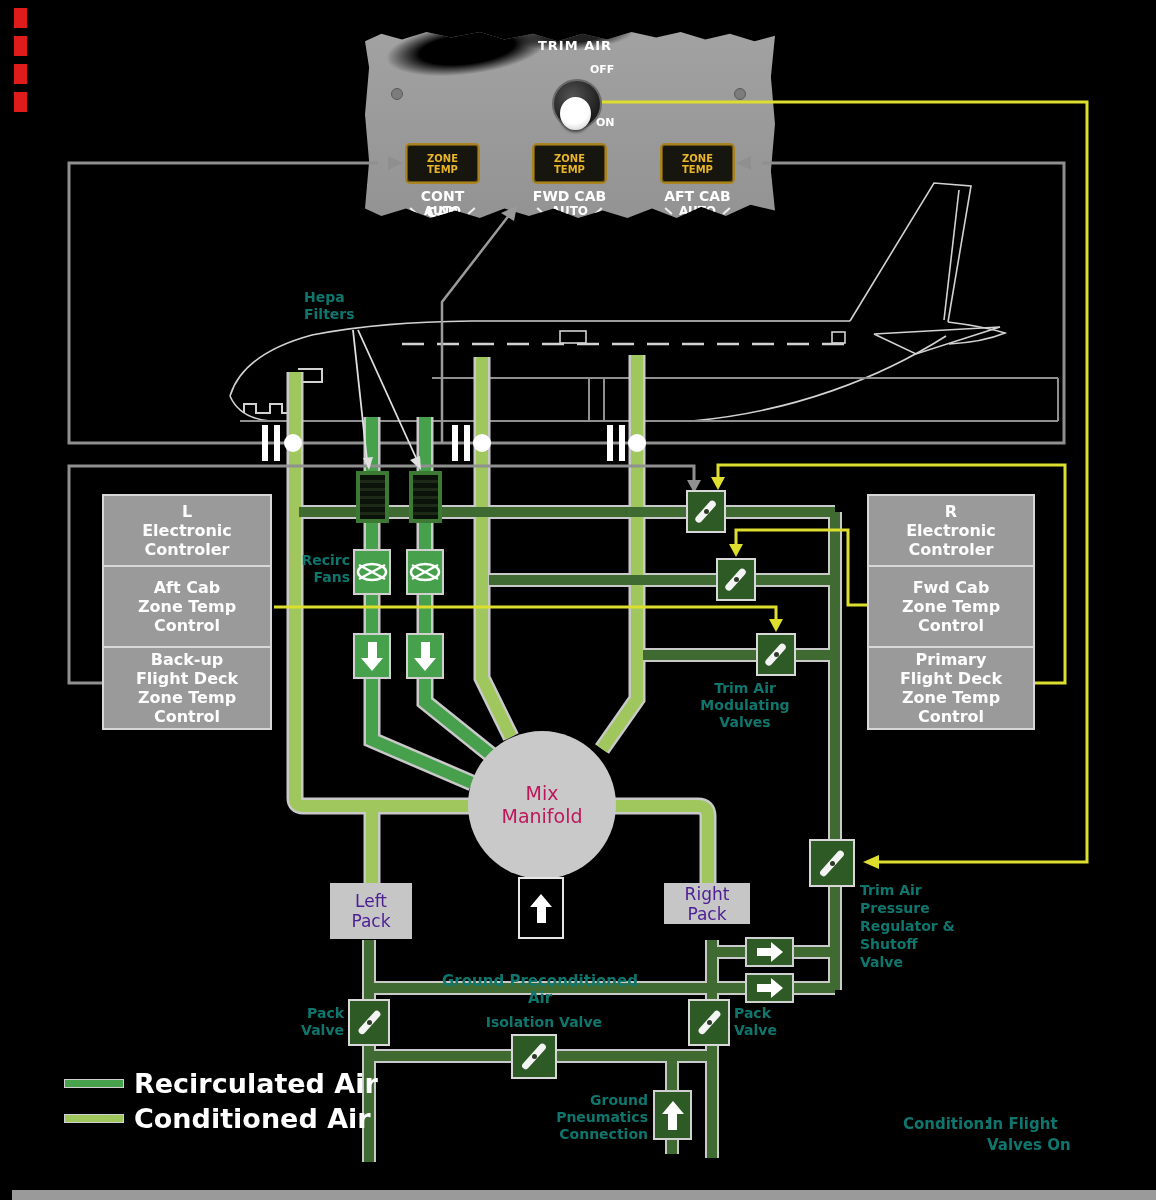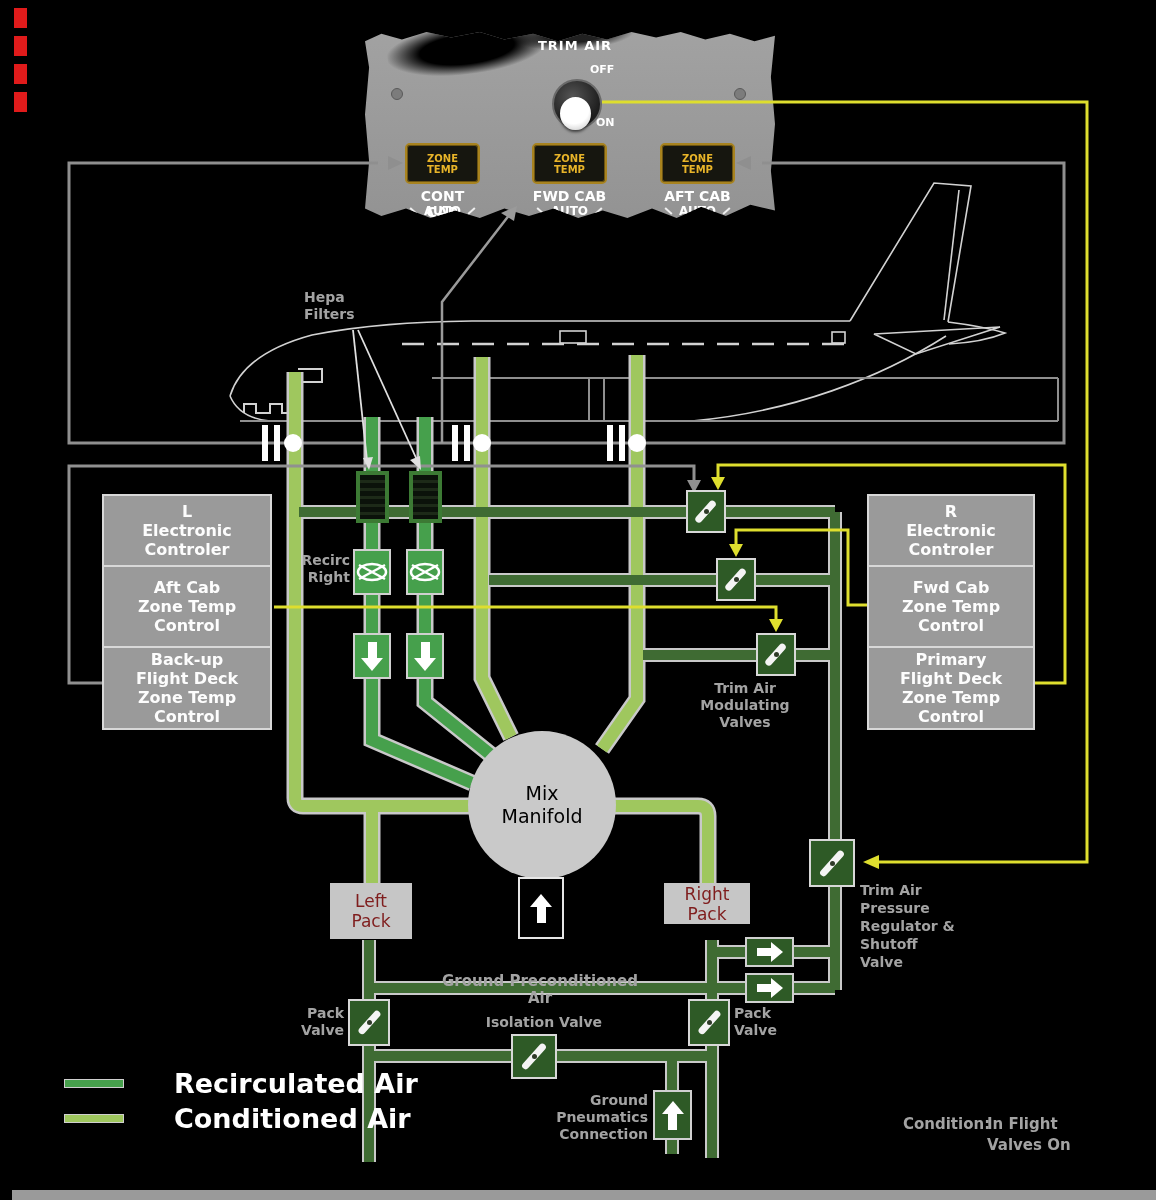--- a/index.html
+++ b/index.html
@@ -1,20 +1,20 @@
 <!DOCTYPE html>
 <html><head>
 <meta charset="utf-8">
 <style>
   html,body{margin:0;padding:0;background:#000;}
   #stage{position:relative;width:1156px;height:1200px;background:#000;overflow:hidden;
          font-family:"DejaVu Sans",sans-serif;color:#fff;margin-left:12px;}
   .abs{position:absolute;}
   .ml{white-space:pre-line;}
-  .lbl{position:absolute;font-size:14px;font-weight:700;line-height:17px;color:#a3a3a3;z-index:3;}
+  .lbl{position:absolute;font-size:14px;font-weight:700;line-height:17px;color:#0f766e;z-index:3;}
   svg.wires{position:absolute;left:0;top:0;z-index:2;pointer-events:none;}
   .layer1{z-index:1;}
 
   
   #panel{left:353px;top:30px;width:410px;height:188px;background:linear-gradient(180deg,#a2a2a2,#939393);
     clip-path:polygon(0 6%,4% 2%,9% 5%,15% 1%,21% 4%,28% 1%,34% 5%,41% 2%,47% 6%,53% 2%,59% 5%,65% 1%,71% 4%,77% 1%,83% 5%,89% 2%,95% 6%,100% 3%,99% 25%,100% 50%,99% 75%,100% 96%,94% 93%,88% 99%,82% 94%,76% 100%,70% 95%,64% 100%,58% 96%,52% 100%,46% 95%,40% 99%,34% 95%,28% 100%,22% 96%,16% 100%,10% 95%,4% 99%,0 95%,1% 70%,0 45%,1% 20%);}
   #panel .blob{position:absolute;left:22px;top:-6px;width:160px;height:50px;transform:rotate(-7deg);
     background:radial-gradient(ellipse at 50% 50%,#000 42%,rgba(0,0,0,0) 72%);}
   #panel .blob2{position:absolute;left:150px;top:-10px;width:120px;height:30px;transform:rotate(-4deg);
     background:radial-gradient(ellipse at 50% 50%,rgba(0,0,0,.8) 35%,rgba(0,0,0,0) 70%);}
@@ -35,24 +35,24 @@
   .tick{width:9px;height:2px;background:#efefef;}
   .tl{transform:rotate(42deg);} .tr{transform:rotate(-42deg);}
 
   
   .ctrl{position:absolute;width:170px;background:#9a9a9a;border:2px solid #d8d8d8;box-sizing:border-box;
     display:flex;flex-direction:column;z-index:3;}
   .ctrl .sec{display:flex;align-items:center;justify-content:center;text-align:center;
     font-size:16px;line-height:19px;font-weight:700;color:#fdfdfd;border-top:2px solid #d8d8d8;}
   .ctrl .sec:first-child{border-top:none;}
 
-  .graybox{position:absolute;background:#c6c6c6;color:#7f1d1d;display:flex;align-items:center;justify-content:center;
+  .graybox{position:absolute;background:#c6c6c6;color:#4c1d95;display:flex;align-items:center;justify-content:center;
     text-align:center;z-index:3;}
   #mix{left:456px;top:731px;width:148px;height:148px;border-radius:50%;background:#c9c9c9;
-    font-size:19px;line-height:23px;color:#000000;}
+    font-size:19px;line-height:23px;color:#be185d;}
   .pack{font-size:17px;line-height:20px;}
 
   
   .valve{position:absolute;background:#2e5a26;border:2px solid #d8d8d8;box-sizing:border-box;z-index:3;}
   .valve .blade{position:absolute;left:12%;top:50%;width:76%;height:7px;margin-top:-3.5px;background:#f4f4f4;
     border-radius:4px;transform:rotate(-48deg);}
   .valve .pin{position:absolute;left:50%;top:50%;width:5px;height:5px;margin:-2.5px 0 0 -2.5px;border-radius:50%;background:#2e3a28;}
 
   .flowbox{position:absolute;border:2px solid #d0d0d0;box-sizing:border-box;z-index:3;
     display:flex;align-items:center;justify-content:center;flex-direction:column;}
@@ -62,21 +62,21 @@
   .arrD .stem{width:9px;height:16px;background:#fff;}
   .arrD .head{width:0;height:0;border-left:11px solid transparent;border-right:11px solid transparent;border-top:13px solid #fff;}
   .arrR{flex-direction:row !important;}
   .arrR .stem{width:14px;height:8px;background:#fff;}
   .arrR .head{width:0;height:0;border-top:10px solid transparent;border-bottom:10px solid transparent;border-left:12px solid #fff;}
 
   .filter{position:absolute;width:33px;height:52px;background:#0b120a;border:4px solid #3c7a34;box-sizing:border-box;z-index:3;
     background-image:repeating-linear-gradient(180deg,#0b120a 0 5px,#1d2a18 5px 8px);}
 
   
-  .legrow{position:absolute;left:52px;height:34px;display:flex;align-items:center;z-index:3;gap:40px;}
+  .legrow{position:absolute;left:52px;height:34px;display:flex;align-items:center;z-index:3;}
   .sw{width:60px;height:9px;border:1px solid #cfcfcf;box-sizing:border-box;}
   .sw0{background:#46a04c;} .sw1{background:#9fc75e;} .sw2{background:#3f6b33;}
   .legtxt{margin-left:10px;font-size:27px;font-weight:600;color:#fff;}
 
   .redmark{position:absolute;left:2px;width:13px;height:20px;background:#e01b1b;z-index:3;}
   #btmstrip{left:0;top:1190px;width:1156px;height:10px;background:#9a9a9a;z-index:3;}
   .cond{font-size:15px;font-weight:700;line-height:21px;}
 </style>
 </head>
 <body>
@@ -345,21 +345,21 @@
     </div>
 
   <div class="flowbox bg-bleed arrU" style="left:641px;top:1090px;width:39px;height:50px">
       <div class="head"></div>
       <div class="stem"></div>
     </div>
 
   <div class="lbl ml" style="left:292px;top:289px">Hepa
 Filters</div>
   <div class="lbl ml" style="left:276px;top:552px;width:62px;text-align:right">Recirc
-Right</div>
+Fans</div>
   <div class="lbl ml" style="left:666px;top:680px;width:134px;text-align:center">Trim Air
 Modulating
 Valves</div>
   <div class="lbl ml" style="left:848px;top:881px;line-height:18px">Trim Air
 Pressure
 Regulator &amp;
 Shutoff
 Valve</div>
   <div class="lbl ml" style="left:418px;top:973px;width:220px;text-align:center;font-size:15px">Ground Preconditioned Air</div>
   <div class="lbl ml" style="left:280px;top:1005px;width:52px;text-align:right">Pack

